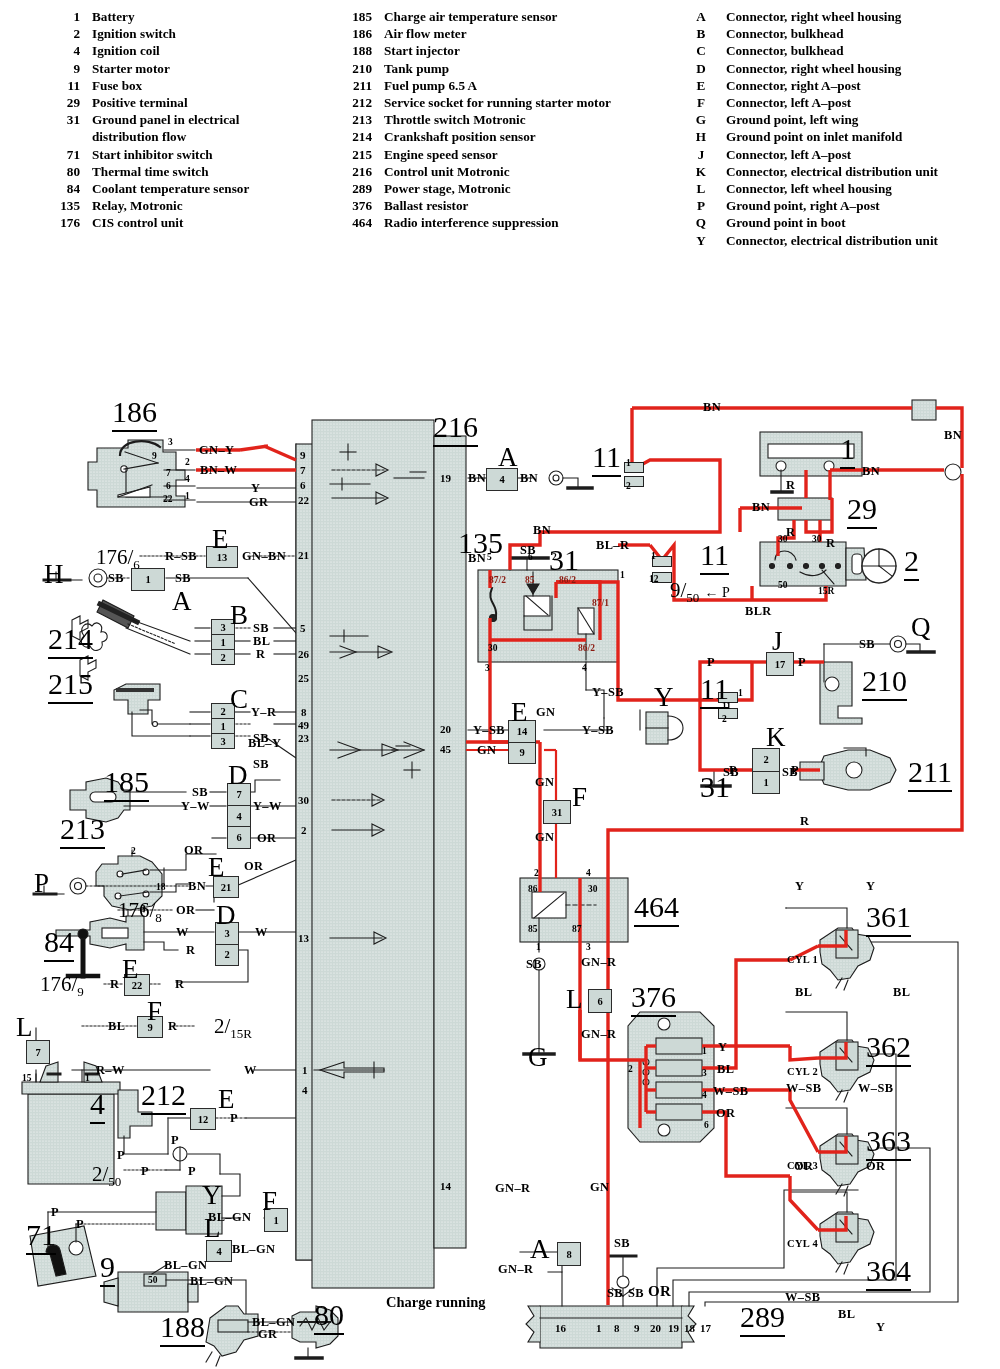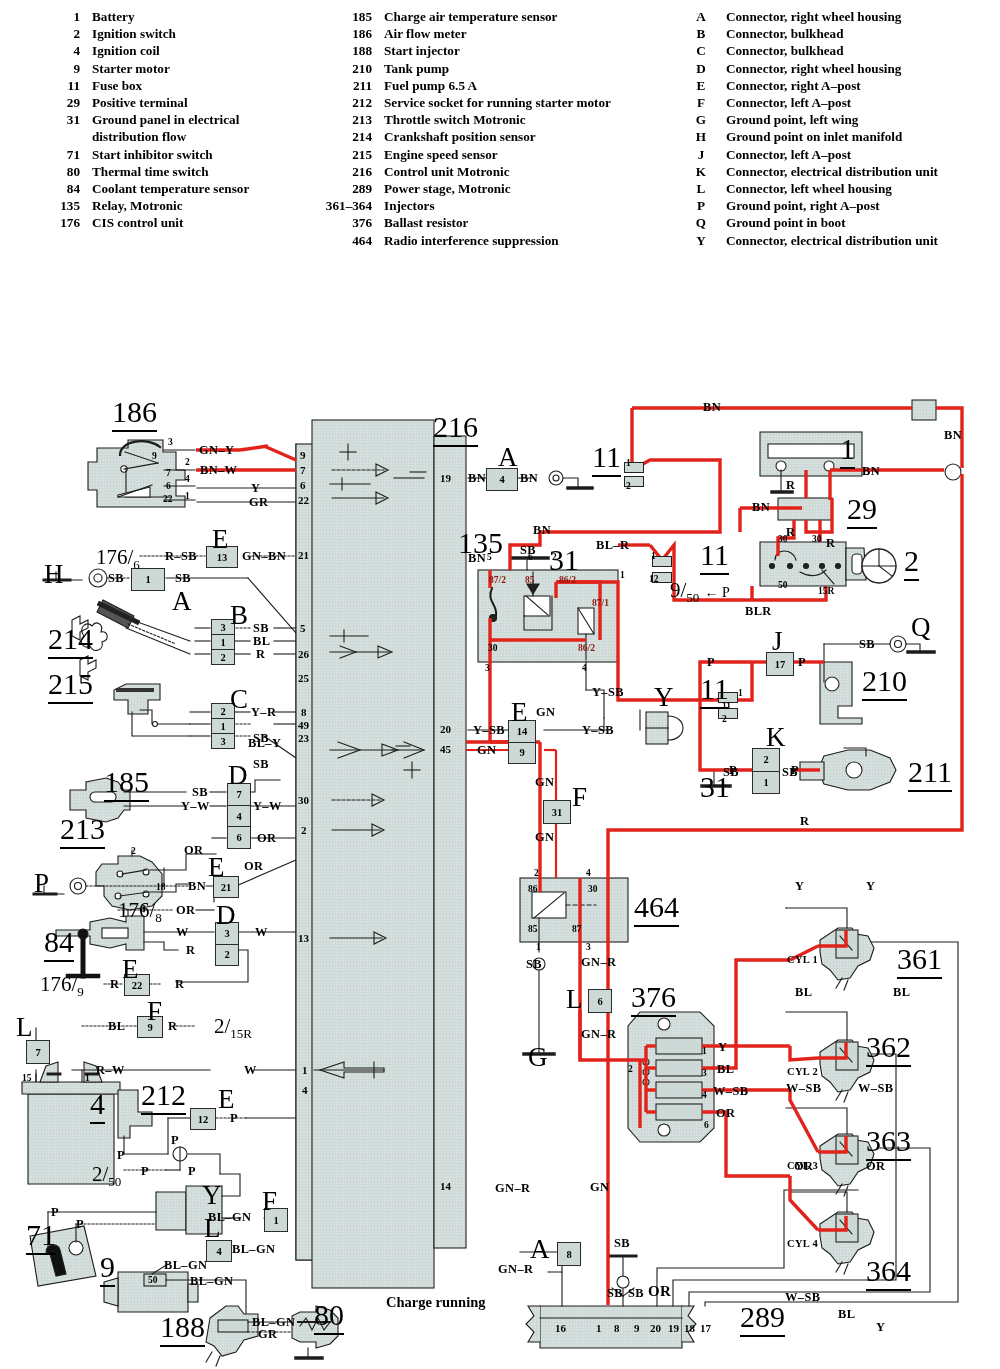--- a/index.html
+++ b/index.html
@@ -146,24 +146,20 @@
           <span class="num">215</span>
           <span class="txt">Engine speed sensor</span>
         </div>
       <div class="legrow">
           <span class="num">216</span>
           <span class="txt">Control unit Motronic</span>
         </div>
       <div class="legrow">
           <span class="num">289</span>
           <span class="txt">Power stage, Motronic</span>
-        </div>
-      <div class="legrow">
-          <span class="num">361–364</span>
-          <span class="txt">Injectors</span>
         </div>
       <div class="legrow">
           <span class="num">376</span>
           <span class="txt">Ballast resistor</span>
         </div>
       <div class="legrow">
           <span class="num">464</span>
           <span class="txt">Radio interference suppression</span>
         </div>
     </div>
@@ -773,21 +769,21 @@
   <div class="lbl big u" style="left:631px;top:980px;">376</div>
   <div class="lbl big u" style="left:740px;top:1300px;">289</div>
   <div class="lbl big u" style="left:840px;top:432px;">1</div>
   <div class="lbl big u" style="left:847px;top:492px;">29</div>
   <div class="lbl big u" style="left:904px;top:544px;">2</div>
   <div class="lbl big u" style="left:862px;top:664px;">210</div>
   <div class="lbl big u" style="left:908px;top:755px;">211</div>
   <div class="lbl big u" style="left:592px;top:440px;">11</div>
   <div class="lbl big u" style="left:700px;top:538px;">11</div>
   <div class="lbl big u" style="left:700px;top:672px;">11</div>
-  <div class="lbl big u" style="left:866px;top:942px;margin-left:31px;">361</div>
+  <div class="lbl big u" style="left:866px;top:900px;">361</div>
   <div class="lbl big u" style="left:866px;top:1030px;">362</div>
   <div class="lbl big u" style="left:866px;top:1124px;">363</div>
   <div class="lbl big u" style="left:866px;top:1254px;">364</div>
 
   <div class="lbl cyl" style="left:787px;top:954px;">CYL 1</div>
   <div class="lbl cyl" style="left:787px;top:1066px;">CYL 2</div>
   <div class="lbl cyl" style="left:787px;top:1160px;">CYL 3</div>
   <div class="lbl cyl" style="left:787px;top:1238px;">CYL 4</div>
 
   <div class="lbl letter" style="left:172px;top:586px;">A</div>

